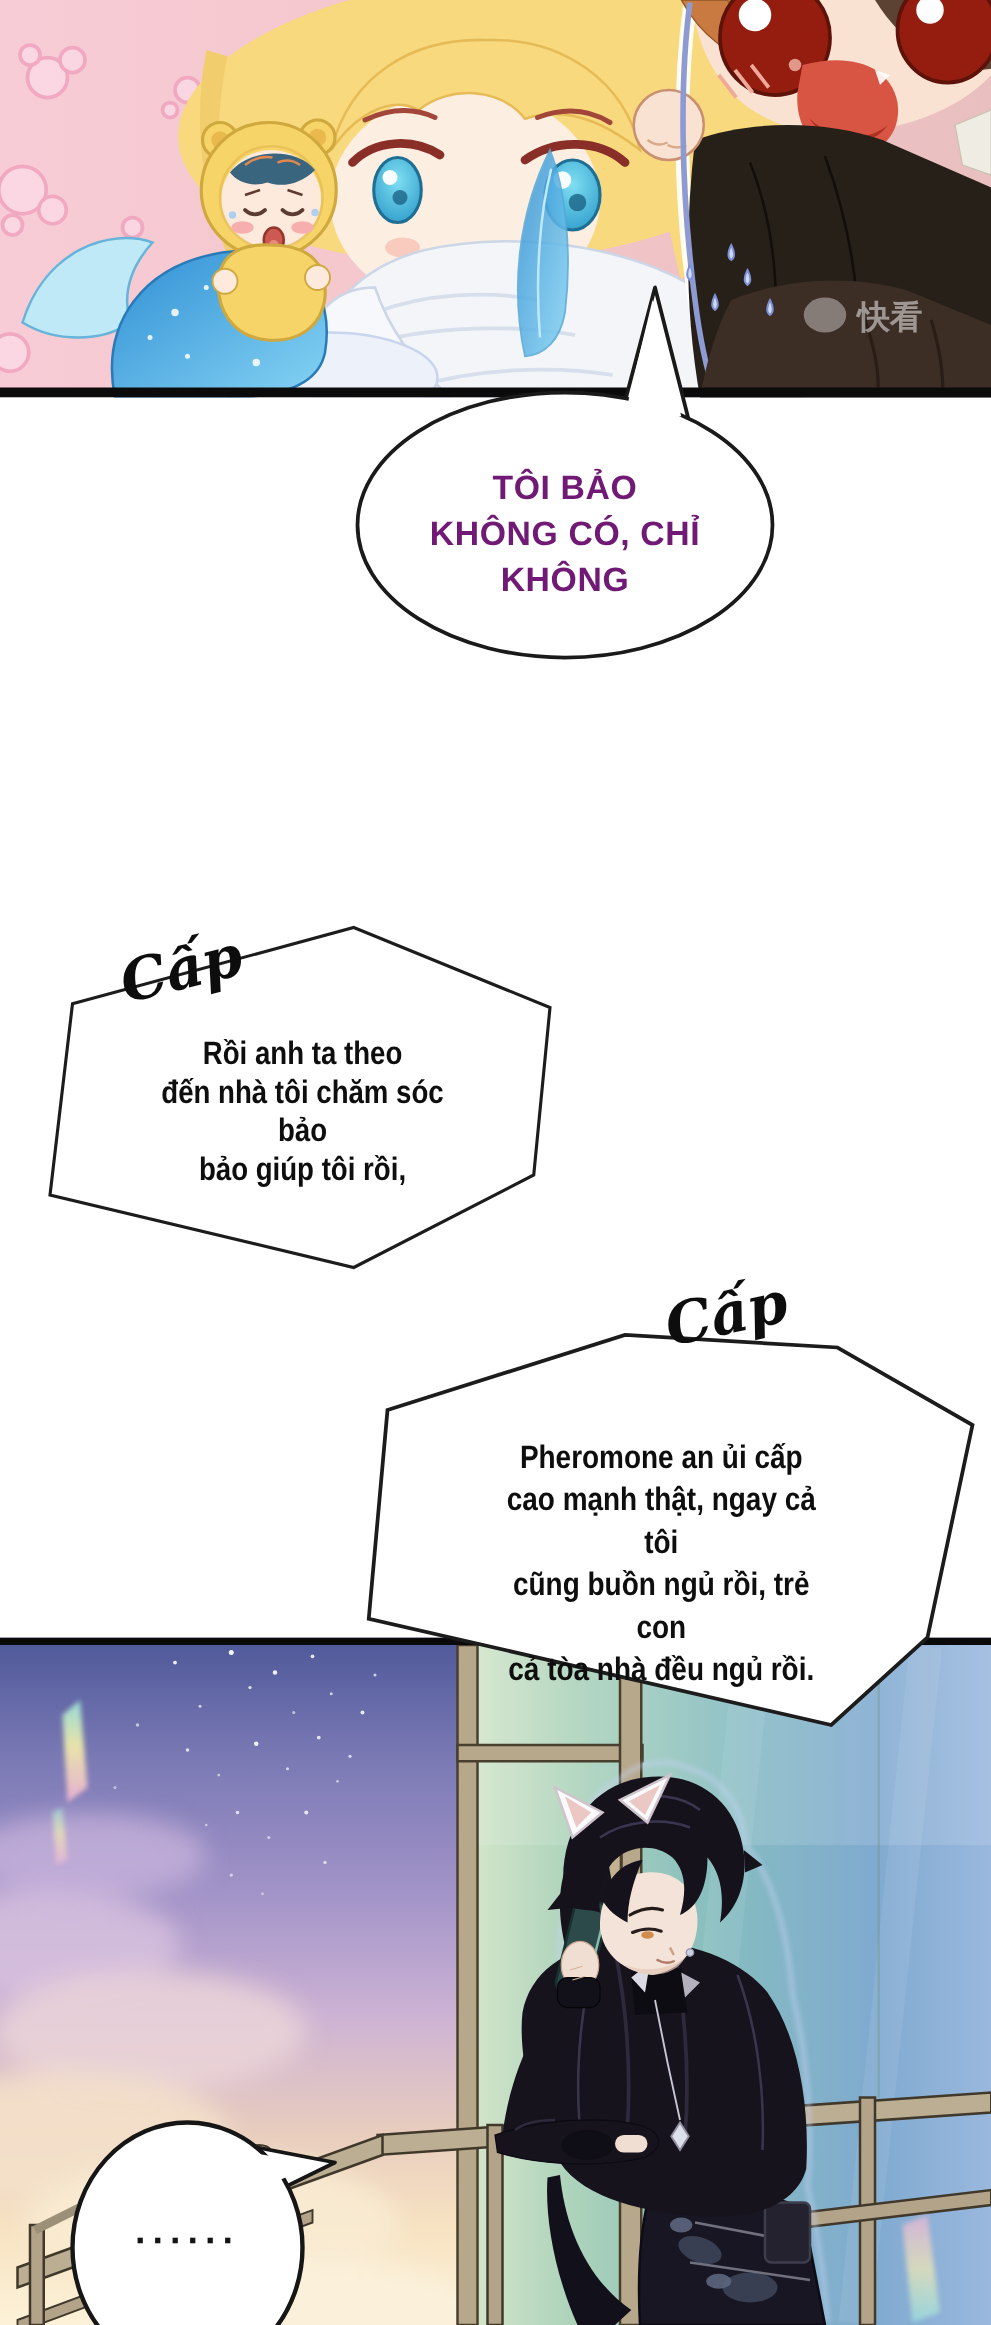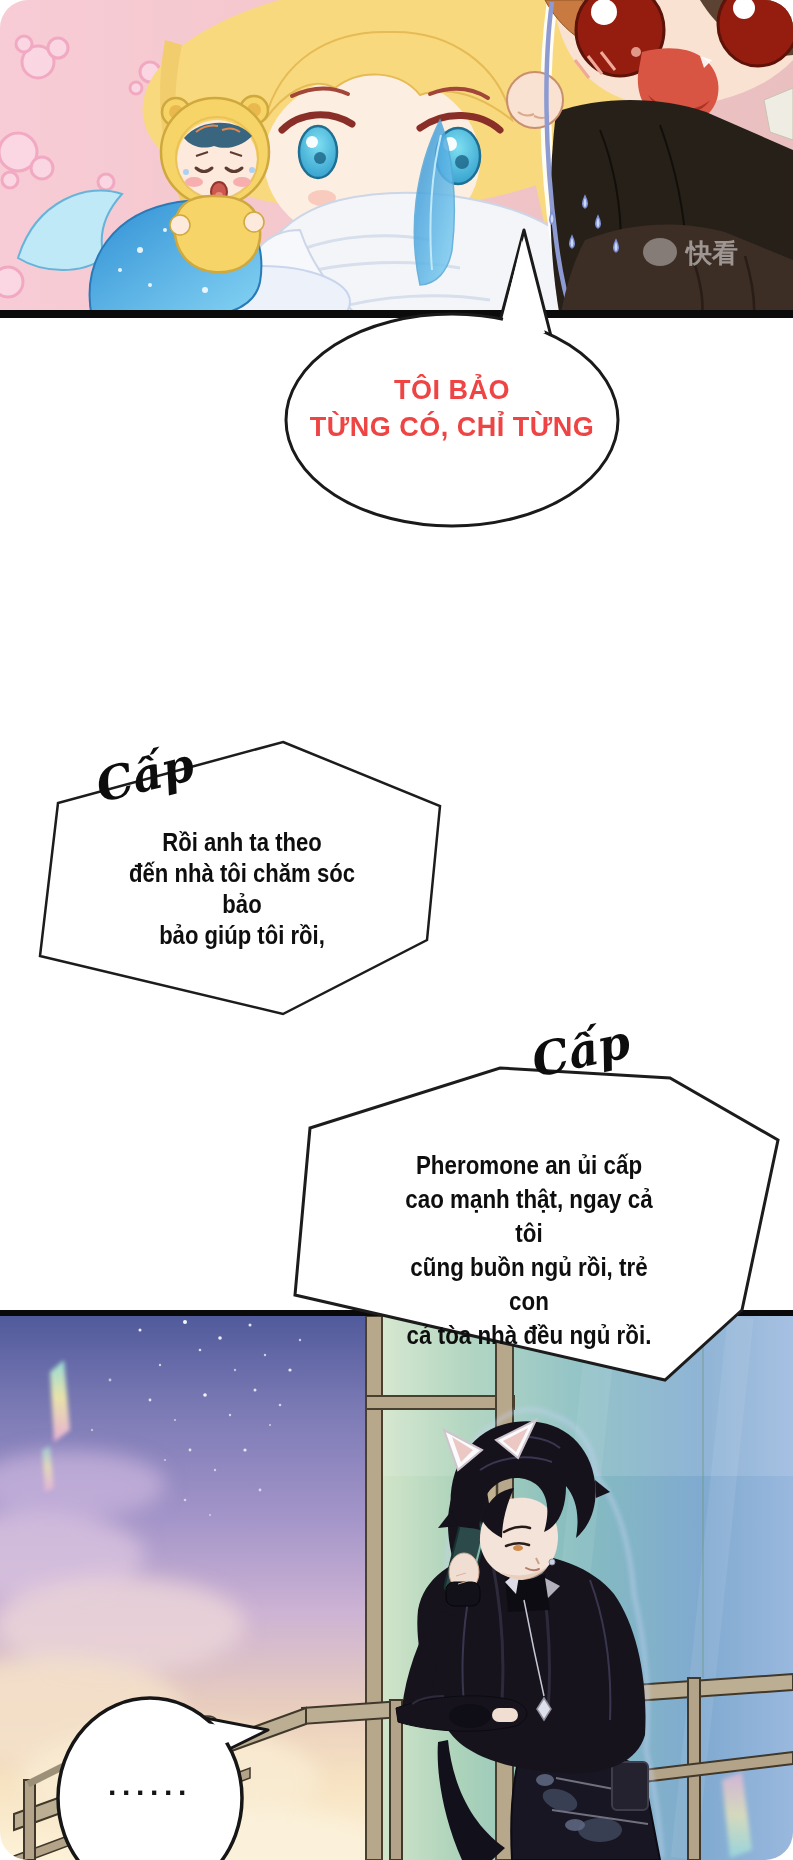--- a/index.html
+++ b/index.html
@@ -1,22 +1,22 @@
 <!DOCTYPE html>
 <html><head>
 <meta charset="utf-8">
 <style>
   html,body{margin:0;padding:0;background:#ffffff;}
   .page{position:relative;width:793px;height:1860px;background:#ffffff;overflow:hidden;
-        font-family:"Liberation Sans",sans-serif;border-radius:28px;}
+        font-family:"Liberation Sans",sans-serif;}
   .art{position:absolute;left:0;display:block;}
   #top-art{top:0;}
   #bottom-art{top:1310px;}
   #bubble-layer{top:0;left:0;}
-  .bubble-text{position:absolute;text-align:center;font-weight:bold;color:#ef4444;z-index:5;}
+  .bubble-text{position:absolute;text-align:center;font-weight:bold;color:#701a75;z-index:5;}
   .round-txt{left:289px;top:372px;width:326px;font-size:27px;line-height:37px;letter-spacing:.5px;}
   .hex-txt{transform:scaleX(.85);transform-origin:50% 50%;color:#0e0e0e;}
   .hex1-txt{left:92px;top:827px;width:300px;font-size:26px;line-height:31px;}
   .hex2-txt{left:368px;top:1148px;width:322px;font-size:26px;line-height:34px;transform:scaleX(.86);}
   .sfx{position:absolute;font-family:"DejaVu Serif",serif;font-style:italic;font-weight:bold;
        font-size:46px;color:#0d0d0d;z-index:6;width:110px;text-align:center;}
   .sfx1{left:90px;top:748px;transform:rotate(-14deg);}
   .sfx2{left:526px;top:1024px;transform:rotate(-12deg);}
   .dots-txt{left:70px;top:1776px;width:160px;font-size:30px;letter-spacing:4px;color:#141414;z-index:6;}
 </style>
@@ -362,21 +362,21 @@
     <polygon points="310,1128 500,1068 670,1078 778,1140 742,1310 665,1380 295,1295" fill="#ffffff" stroke="#1c1c1c" stroke-width="3"></polygon>
     <g>
       <polygon points="195,1716 268,1730 215,1756" fill="#ffffff" stroke="#161616" stroke-width="3" stroke-linejoin="round"></polygon>
       <ellipse cx="150" cy="1798" rx="92" ry="100" fill="#ffffff" stroke="#161616" stroke-width="3.5"></ellipse>
       <polygon points="200,1722 255,1731 214,1748" fill="#ffffff"></polygon>
     </g>
   </svg>
 
   <div class="bubble-text round-txt">
     <div>TÔI BẢO</div>
-    <div>TỪNG CÓ, CHỈ TỪNG</div>
+    <div>KHÔNG CÓ, CHỈ KHÔNG</div>
   </div>
 
   <div class="sfx sfx1">Cấp</div>
   <div class="bubble-text hex-txt hex1-txt">
     <div>Rồi anh ta theo</div>
     <div>đến nhà tôi chăm sóc bảo</div>
     <div>bảo giúp tôi rồi,</div>
   </div>
 
   <div class="sfx sfx2">Cấp</div>

